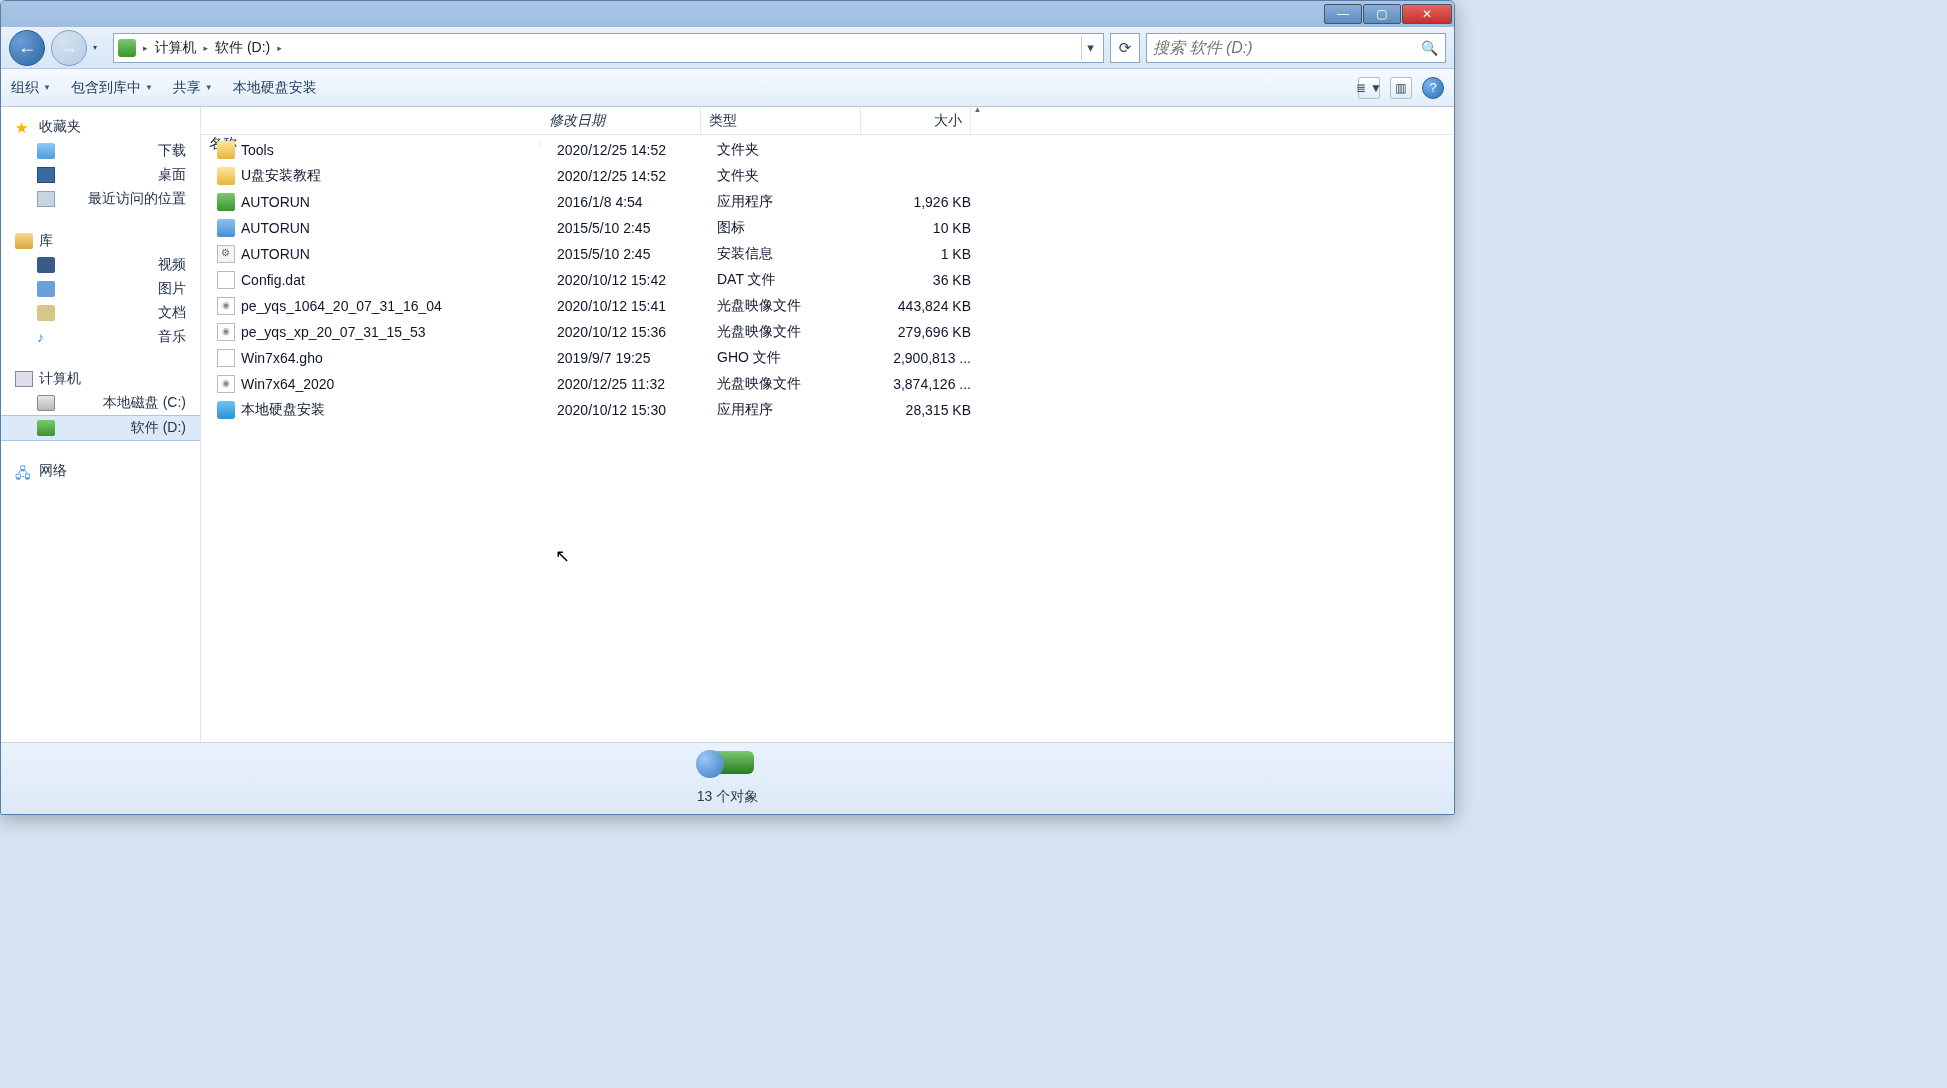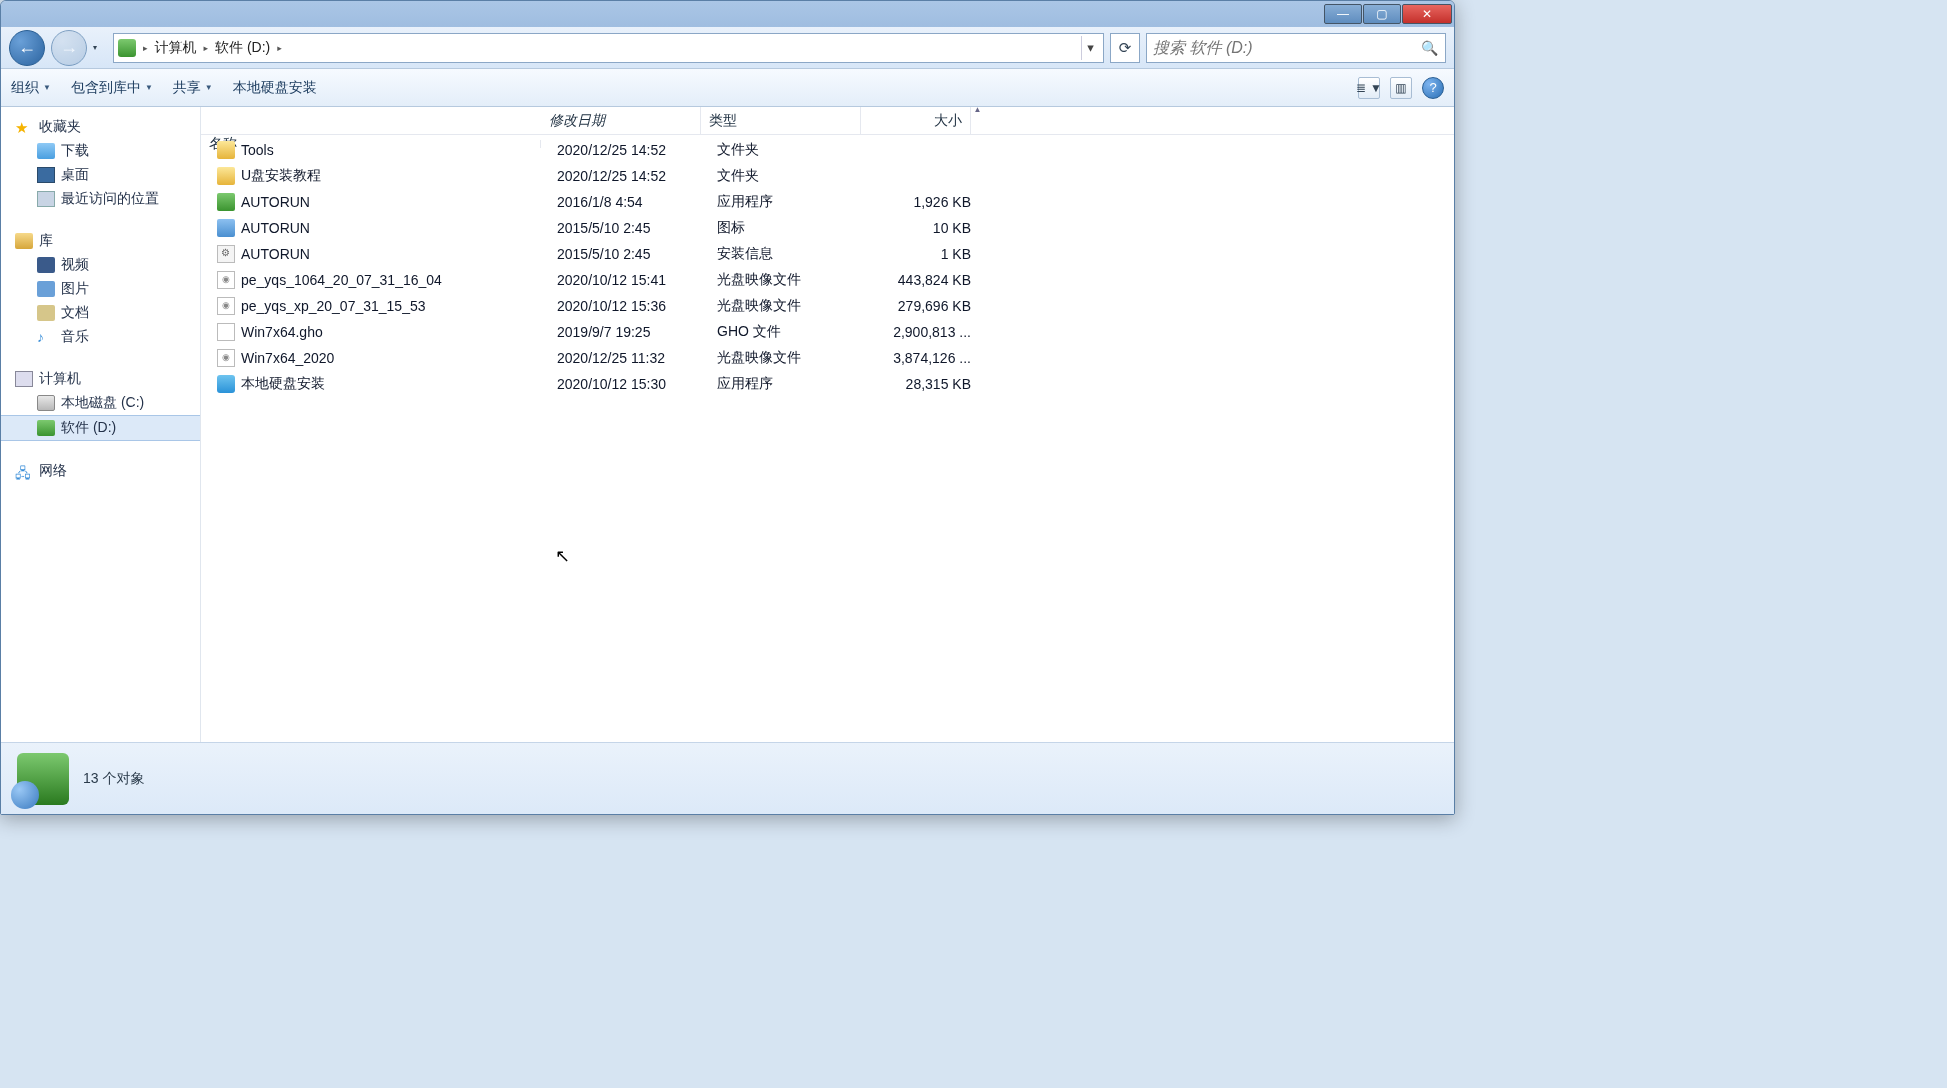--- a/index.html
+++ b/index.html
@@ -156,20 +156,21 @@
 }
 .side-group { margin-bottom: 18px; }
 .side-head {
   display: flex; align-items: center; gap: 6px;
   padding: 3px 14px;
   font-weight: 500;
 }
 .side-item {
   display: flex; align-items: center; gap: 6px;
   padding: 3px 14px 3px 36px;
+  justify-content: space-between;
 }
 .side-item.sel { background: #dce9f8; border: 1px solid #a9c6e7; border-left: none; border-right: none; }
 .si { width: 18px; height: 16px; display: inline-block; }
 .si-fav { color: #f5b301; font-size: 15px; }
 .si-dl { background: linear-gradient(#8ec9f5,#4a9fe0); border-radius: 2px; }
 .si-desk { background: #3a6ba0; border: 1px solid #2a4a6a; }
 .si-recent { background: #c8d4e4; border: 1px solid #8aa; }
 .si-lib { background: linear-gradient(#f6d98a,#d6a63a); border-radius: 2px; }
 .si-vid { background: #3a5a8a; border-radius: 2px; }
 .si-pic { background: #6aa0d8; border-radius: 2px; }
@@ -239,21 +240,21 @@
 }
 
 
 .statusbar {
   height: 72px;
   background: linear-gradient(#eaf2fb,#dce9f8);
   border-top: 1px solid #c5d5e8;
   display: flex; align-items: center;
   padding: 8px 16px;
   gap: 14px;
-  font-size: 14px; color: #2a3a4a;
+  font-size: 14px; color: #2a3a4a; flex-direction: column;
 }
 .status-icon {
   width: 52px; height: 52px;
   background: linear-gradient(#7cc96f,#2a7a1f);
   border-radius: 6px;
   position: relative;
 }
 .status-icon::after {
   content: "";
   position: absolute; left: -6px; bottom: -4px;
@@ -435,20 +436,29 @@
             <div class="cell name">
               <span class="fi fi-inf"></span>
               <span>AUTORUN</span>
             </div>
             <div class="cell date">2015/5/10 2:45</div>
             <div class="cell type">安装信息</div>
             <div class="cell size">1 KB</div>
           </div>
           <div class="row">
             <div class="cell name">
+              <span class="fi fi-dat"></span>
+              <span>Config.dat</span>
+            </div>
+            <div class="cell date">2020/10/12 15:42</div>
+            <div class="cell type">DAT 文件</div>
+            <div class="cell size">36 KB</div>
+          </div>
+          <div class="row">
+            <div class="cell name">
               <span class="fi fi-iso"></span>
               <span>pe_yqs_1064_20_07_31_16_04</span>
             </div>
             <div class="cell date">2020/10/12 15:41</div>
             <div class="cell type">光盘映像文件</div>
             <div class="cell size">443,824 KB</div>
           </div>
           <div class="row">
             <div class="cell name">
               <span class="fi fi-iso"></span>

